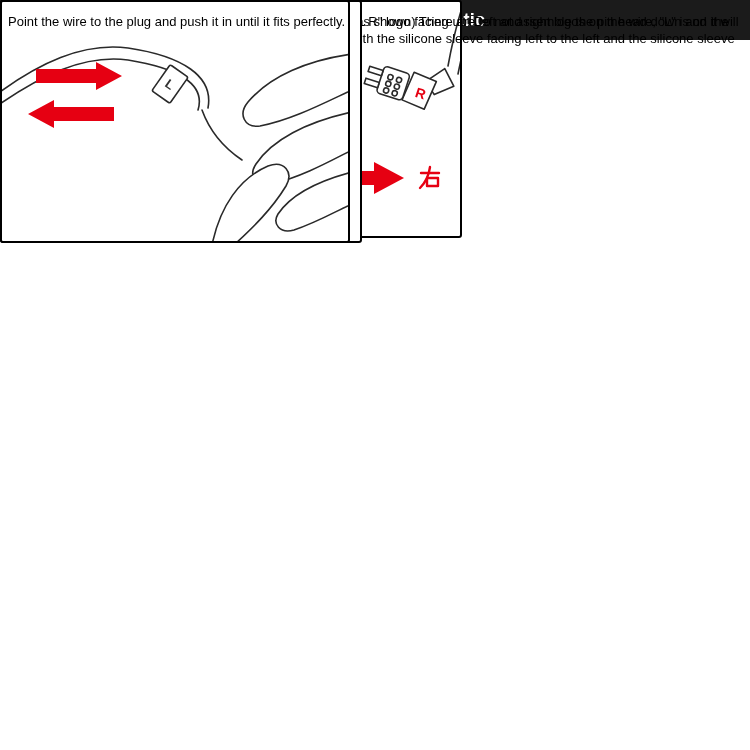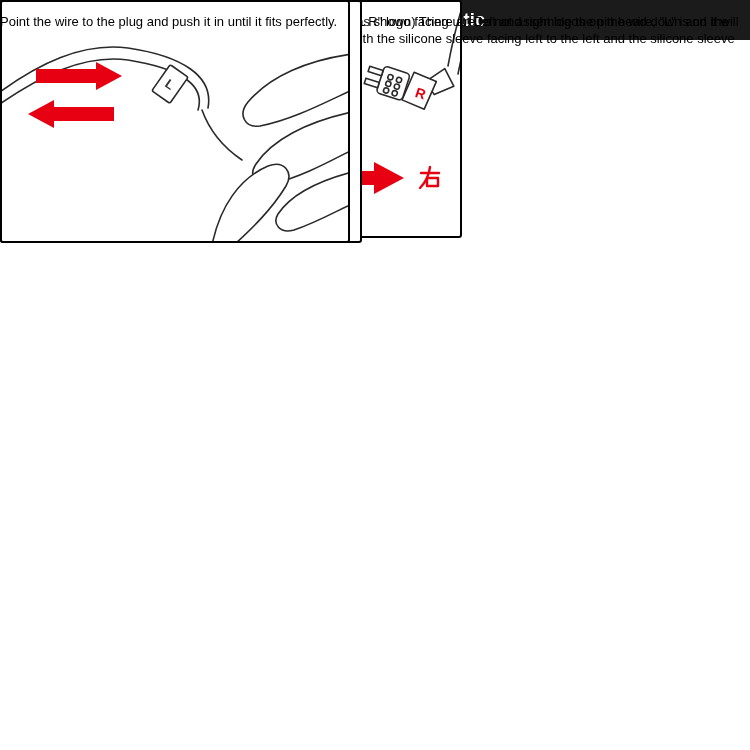--- a/index.html
+++ b/index.html
@@ -34,21 +34,21 @@
   .p3 { left: 7;   top: 402; width: 362; height: 243; }
   .p4 { left: 393; top: 402; width: 350; height: 243; }
   .caption {
     position: absolute;
     color: #000;
     font-size: 13px;
     line-height: 1.33;
   }
   .c1 { left: 8;   top: 306; width: 462; }
   .c2 { left: 483; top: 306; width: 260; }
-  .c3 { left: 14;  top: 655; width: 350; }
+  .c3 { left: 14;  top: 655; width: 350; padding-left: 8px; }
   .c4 { left: 396; top: 655; width: 346; }
 
   
   .ln    { fill: none; stroke: #2a2a2a; stroke-width: 1.6; stroke-linecap: round; }
   .fillw { fill: #ffffff; stroke: #2a2a2a; stroke-width: 1.6; stroke-linejoin: round; }
   .red   { fill: #e60012; stroke: none; }
   .redln { fill: none; stroke: #e60012; stroke-width: 2.4; }
   .redthick { fill: none; stroke: #e60012; stroke-width: 14; stroke-linecap: square; }
   .redx  { fill: none; stroke: #e60012; stroke-width: 11; stroke-linecap: square; }
   .redthin { fill: none; stroke: #e60012; stroke-width: 5; stroke-linecap: round; }

